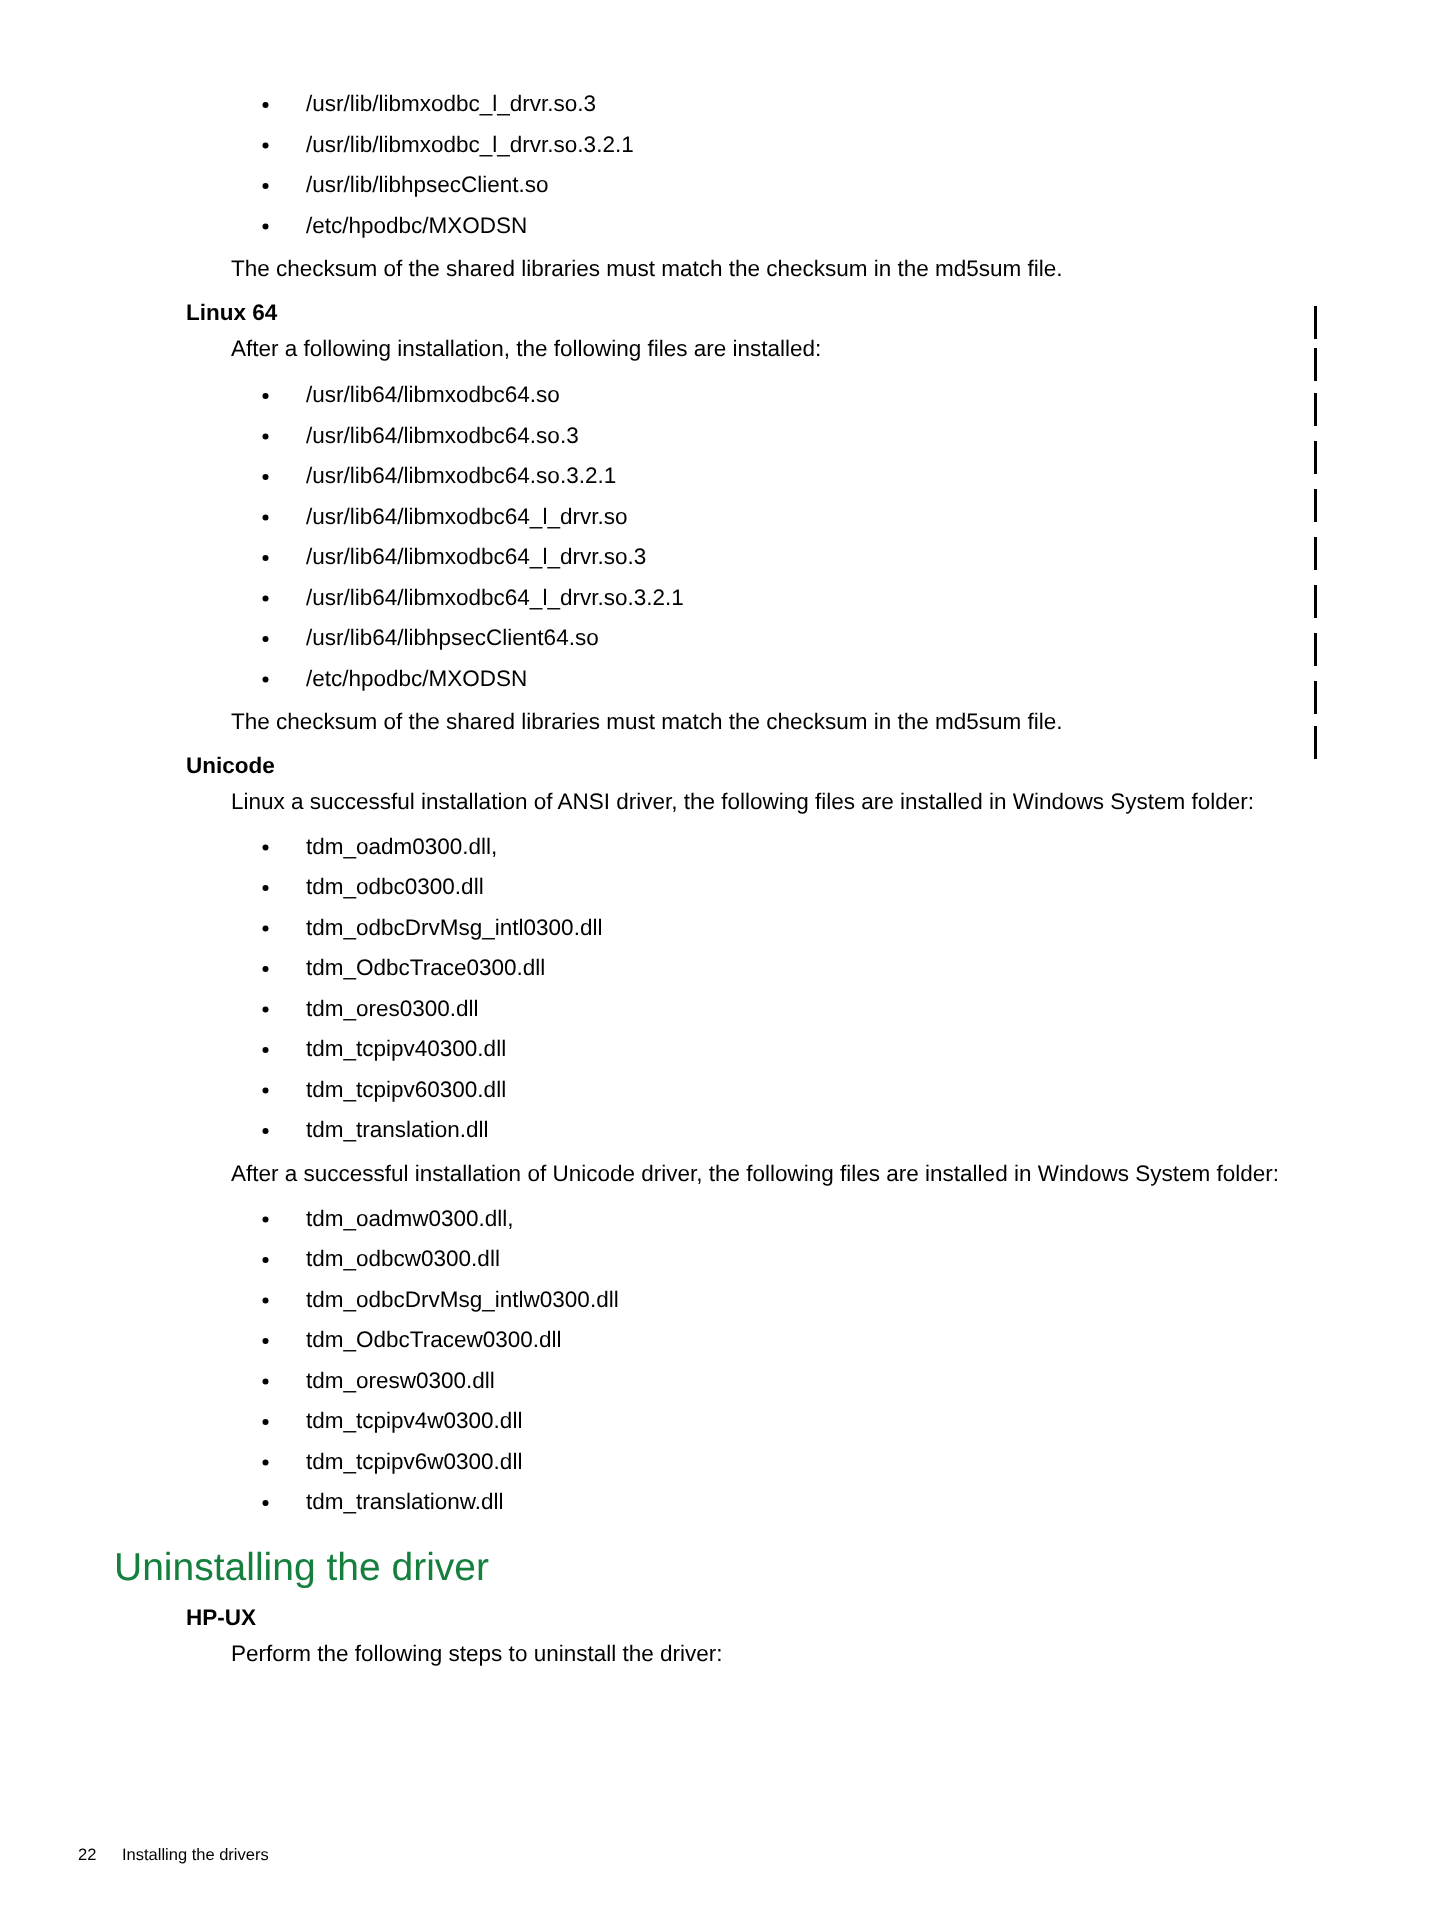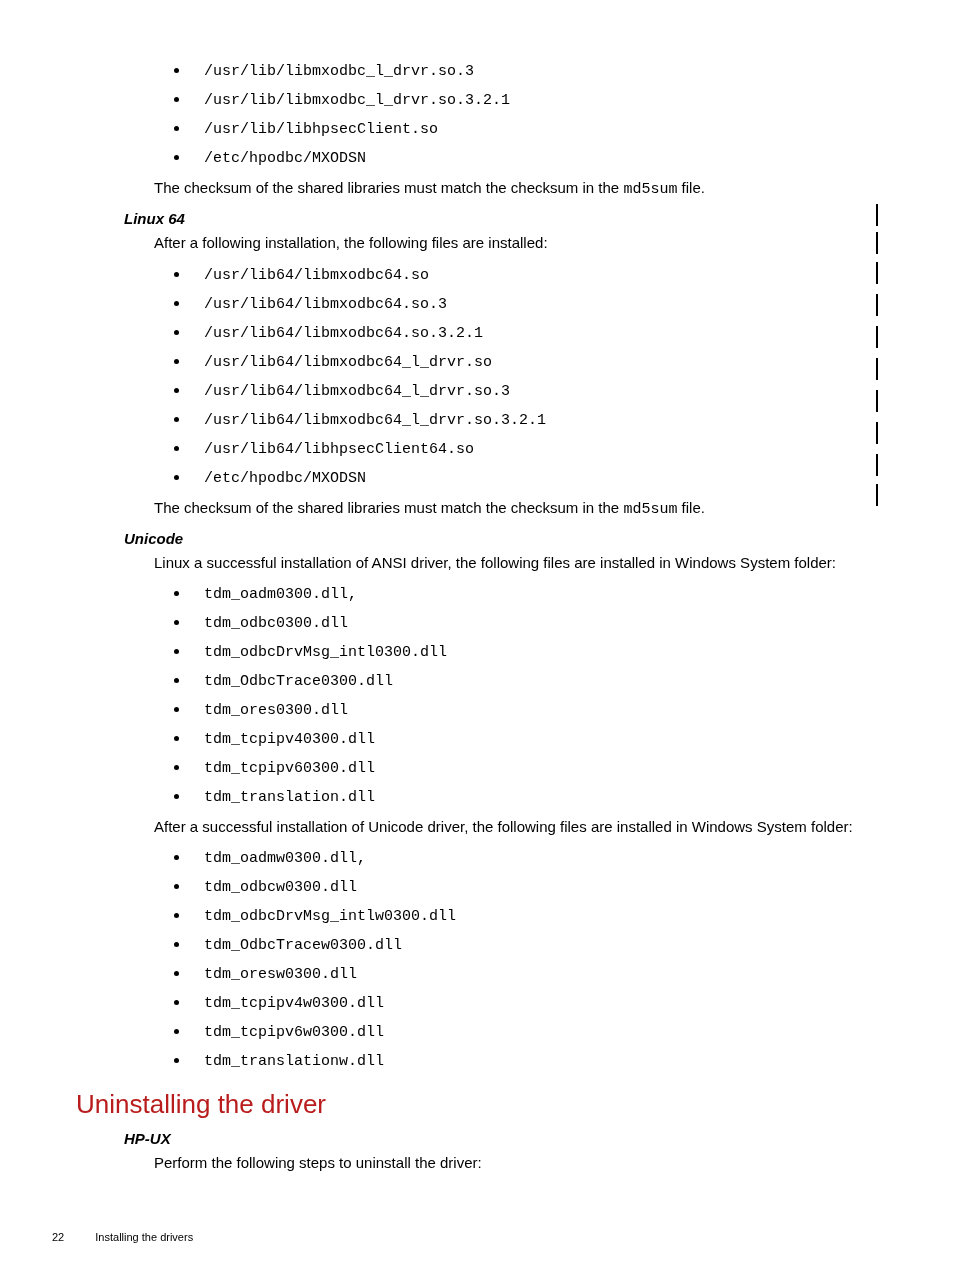--- a/index.html
+++ b/index.html
@@ -6,47 +6,47 @@
   body {
     font-family: Arial, Helvetica, sans-serif;
     font-size: 15px;
     color: #000;
     background: #fff;
     width: 954px;
     height: 1271px;
     position: relative;
     padding: 56px 76px 30px 76px;
   }
-  .code { font-family: Liberation Mono, monospace; font-size: 15px; }
+  .code { font-family: Liberation Sans, sans-serif; font-size: 15px; }
   ul.bullets { list-style: disc; margin-left: 114px; }
   ul.bullets li { padding: 5px 0; }
   ul.bullets li .code { padding-left: 14px; }
   .para { margin: 6px 0 6px 78px; line-height: 1.35; }
-  .bold-head { font-weight: bold; margin: 10px 16px 4px 48px; font-size: 15px; font-style: italic; }
+  .bold-head { font-weight: bold; margin: 10px 16px 4px 48px; font-size: 15px; }
   h2.section-title {
-    color: #b91c1c;
+    color: #15803d;
     font-weight: normal;
     font-size: 26px;
     margin: 14px 0 2px 0;
     font-family: Arial, Helvetica, sans-serif;
   }
   .change-bar {
     position: absolute;
     right: 76px;
     width: 2px;
     background: #000;
   }
   .footer {
     position: absolute;
     bottom: 28px;
     left: 52px;
     font-size: 11px;
     color: #000;
   }
-  .footer .pnum { margin-right: 28px; }
+  .footer .pnum { margin-right: 14px; }
 </style>
 </head>
 <body>
 
 <div class="change-bar" style="top:204px; height:22px;"></div>
 <div class="change-bar" style="top:232px; height:22px;"></div>
 <div class="change-bar" style="top:262px; height:22px;"></div>
 <div class="change-bar" style="top:294px; height:22px;"></div>
 <div class="change-bar" style="top:326px; height:22px;"></div>
 <div class="change-bar" style="top:358px; height:22px;"></div>

